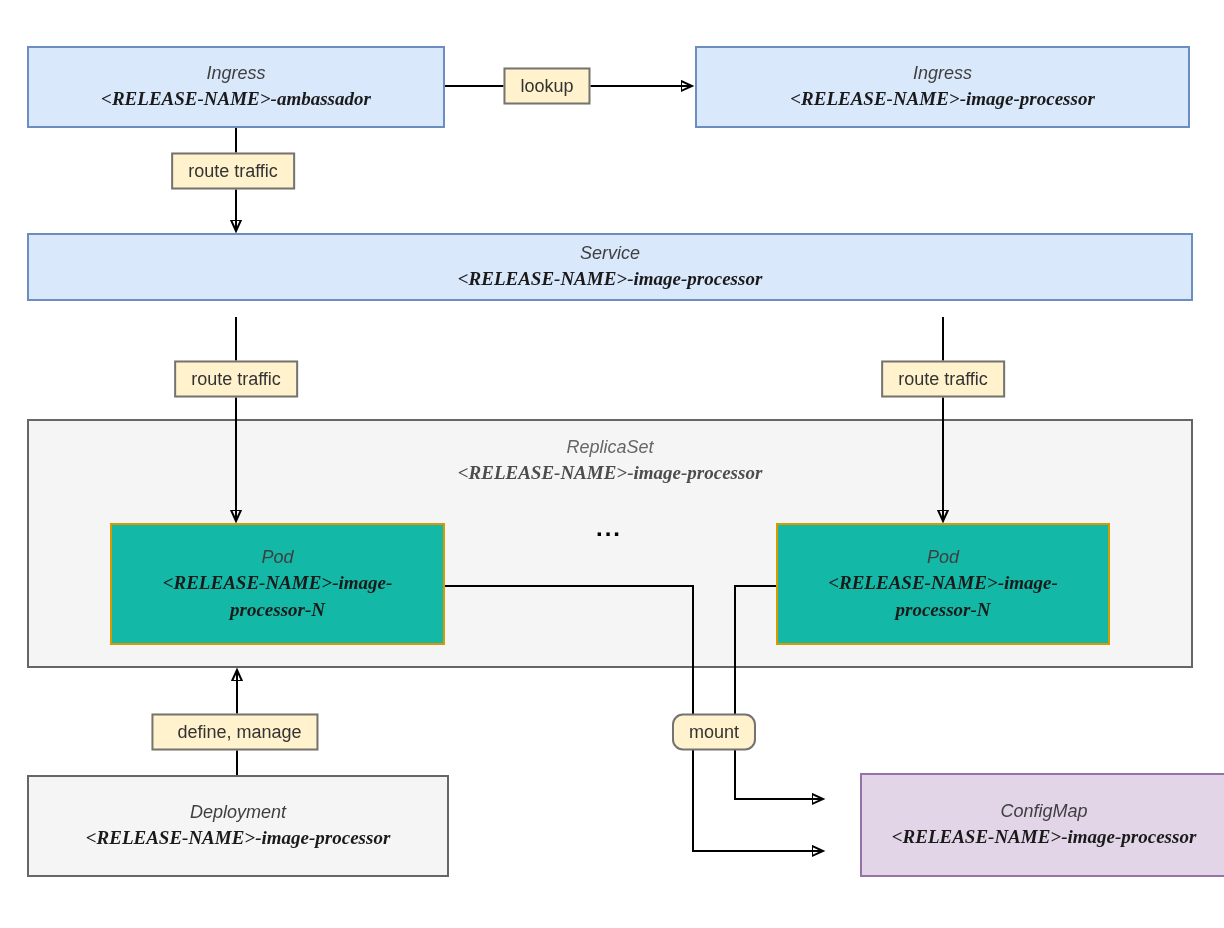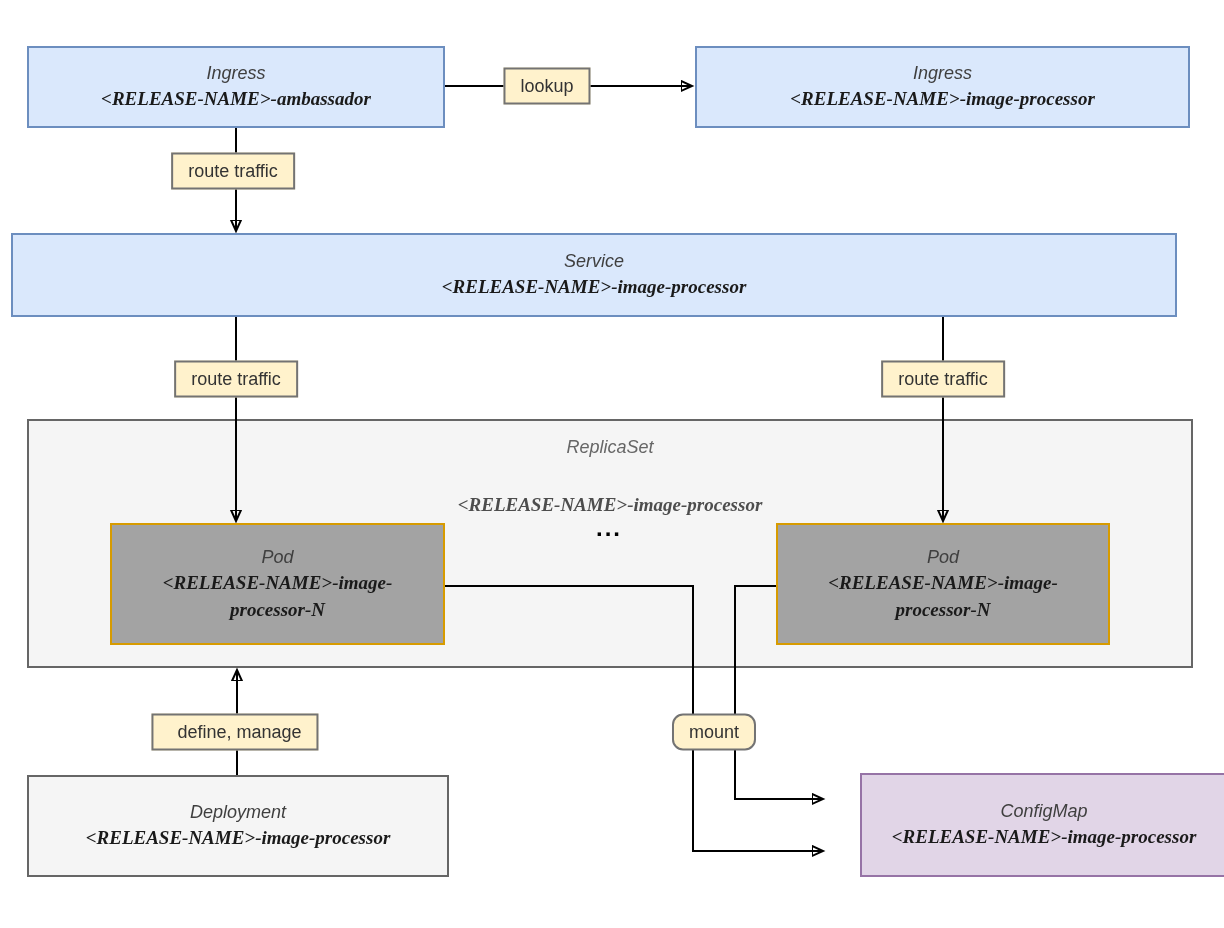--- a/index.html
+++ b/index.html
@@ -31,21 +31,21 @@
     color:#3f3f3f;
   }
   .node .name{
     font-family:"Liberation Serif",serif;
     font-weight:bold;
     font-size:19px;
     color:#1a1a1a;
   }
   
   .blue   {background:#dae8fc;border-color:#6c8ebf;}
-  .orange {background:#a3a3a3;border-color:#d79b00;}
+  .orange {background:#14b8a6;border-color:#d79b00;}
   .gray   {background:#f5f5f5;border-color:#666666;}
   .purple {background:#e1d5e7;border-color:#9673a6;}
 
   
   .container-node{
     justify-content:flex-start;
     padding-top:14px;
     z-index:1;
   }
   .container-node .title{color:#666666;}
@@ -90,21 +90,21 @@
   }
 
   
   .pod .name{max-width:290px;}
 </style>
 </head>
 <body>
 
 <div id="canvas">
 
-  <div class="node gray container-node" style="left:27px;top:419px;width:1166px;height:249px;gap:32px;">
+  <div class="node gray container-node" style="left:27px;top:419px;width:1166px;height:249px;">
     <span class="title">ReplicaSet</span>
     <span class="name">&lt;RELEASE-NAME&gt;-image-processor</span>
   </div>
 
   <svg id="edges" viewBox="0 0 1224 928" xmlns="http://www.w3.org/2000/svg">
     <defs>
       <marker id="arw" markerUnits="userSpaceOnUse" markerWidth="14" markerHeight="14" refX="9" refY="6" orient="auto">
         <path d="M0,1 L11,6 L0,11 Z" fill="#000000" stroke="none"></path>
       </marker>
     </defs>
@@ -120,21 +120,21 @@
   <div class="node blue" style="left:27px;top:46px;width:418px;height:82px;">
     <span class="title">Ingress</span>
     <span class="name">&lt;RELEASE-NAME&gt;-ambassador</span>
   </div>
 
   <div class="node blue" style="left:695px;top:46px;width:495px;height:82px;">
     <span class="title">Ingress</span>
     <span class="name">&lt;RELEASE-NAME&gt;-image-processor</span>
   </div>
 
-  <div class="node blue" style="left:11px;top:233px;width:1166px;height:84px;">
+  <div class="node blue" style="left:27px;top:233px;width:1166px;height:68px;">
     <span class="title">Service</span>
     <span class="name">&lt;RELEASE-NAME&gt;-image-processor</span>
   </div>
 
   <div class="node orange pod" style="left:110px;top:523px;width:335px;height:122px;">
     <span class="title">Pod</span>
     <span class="name">&lt;RELEASE-NAME&gt;-image-processor-N</span>
   </div>
 
   <div class="ellipsis" style="left:609px;top:528px;">...</div>

